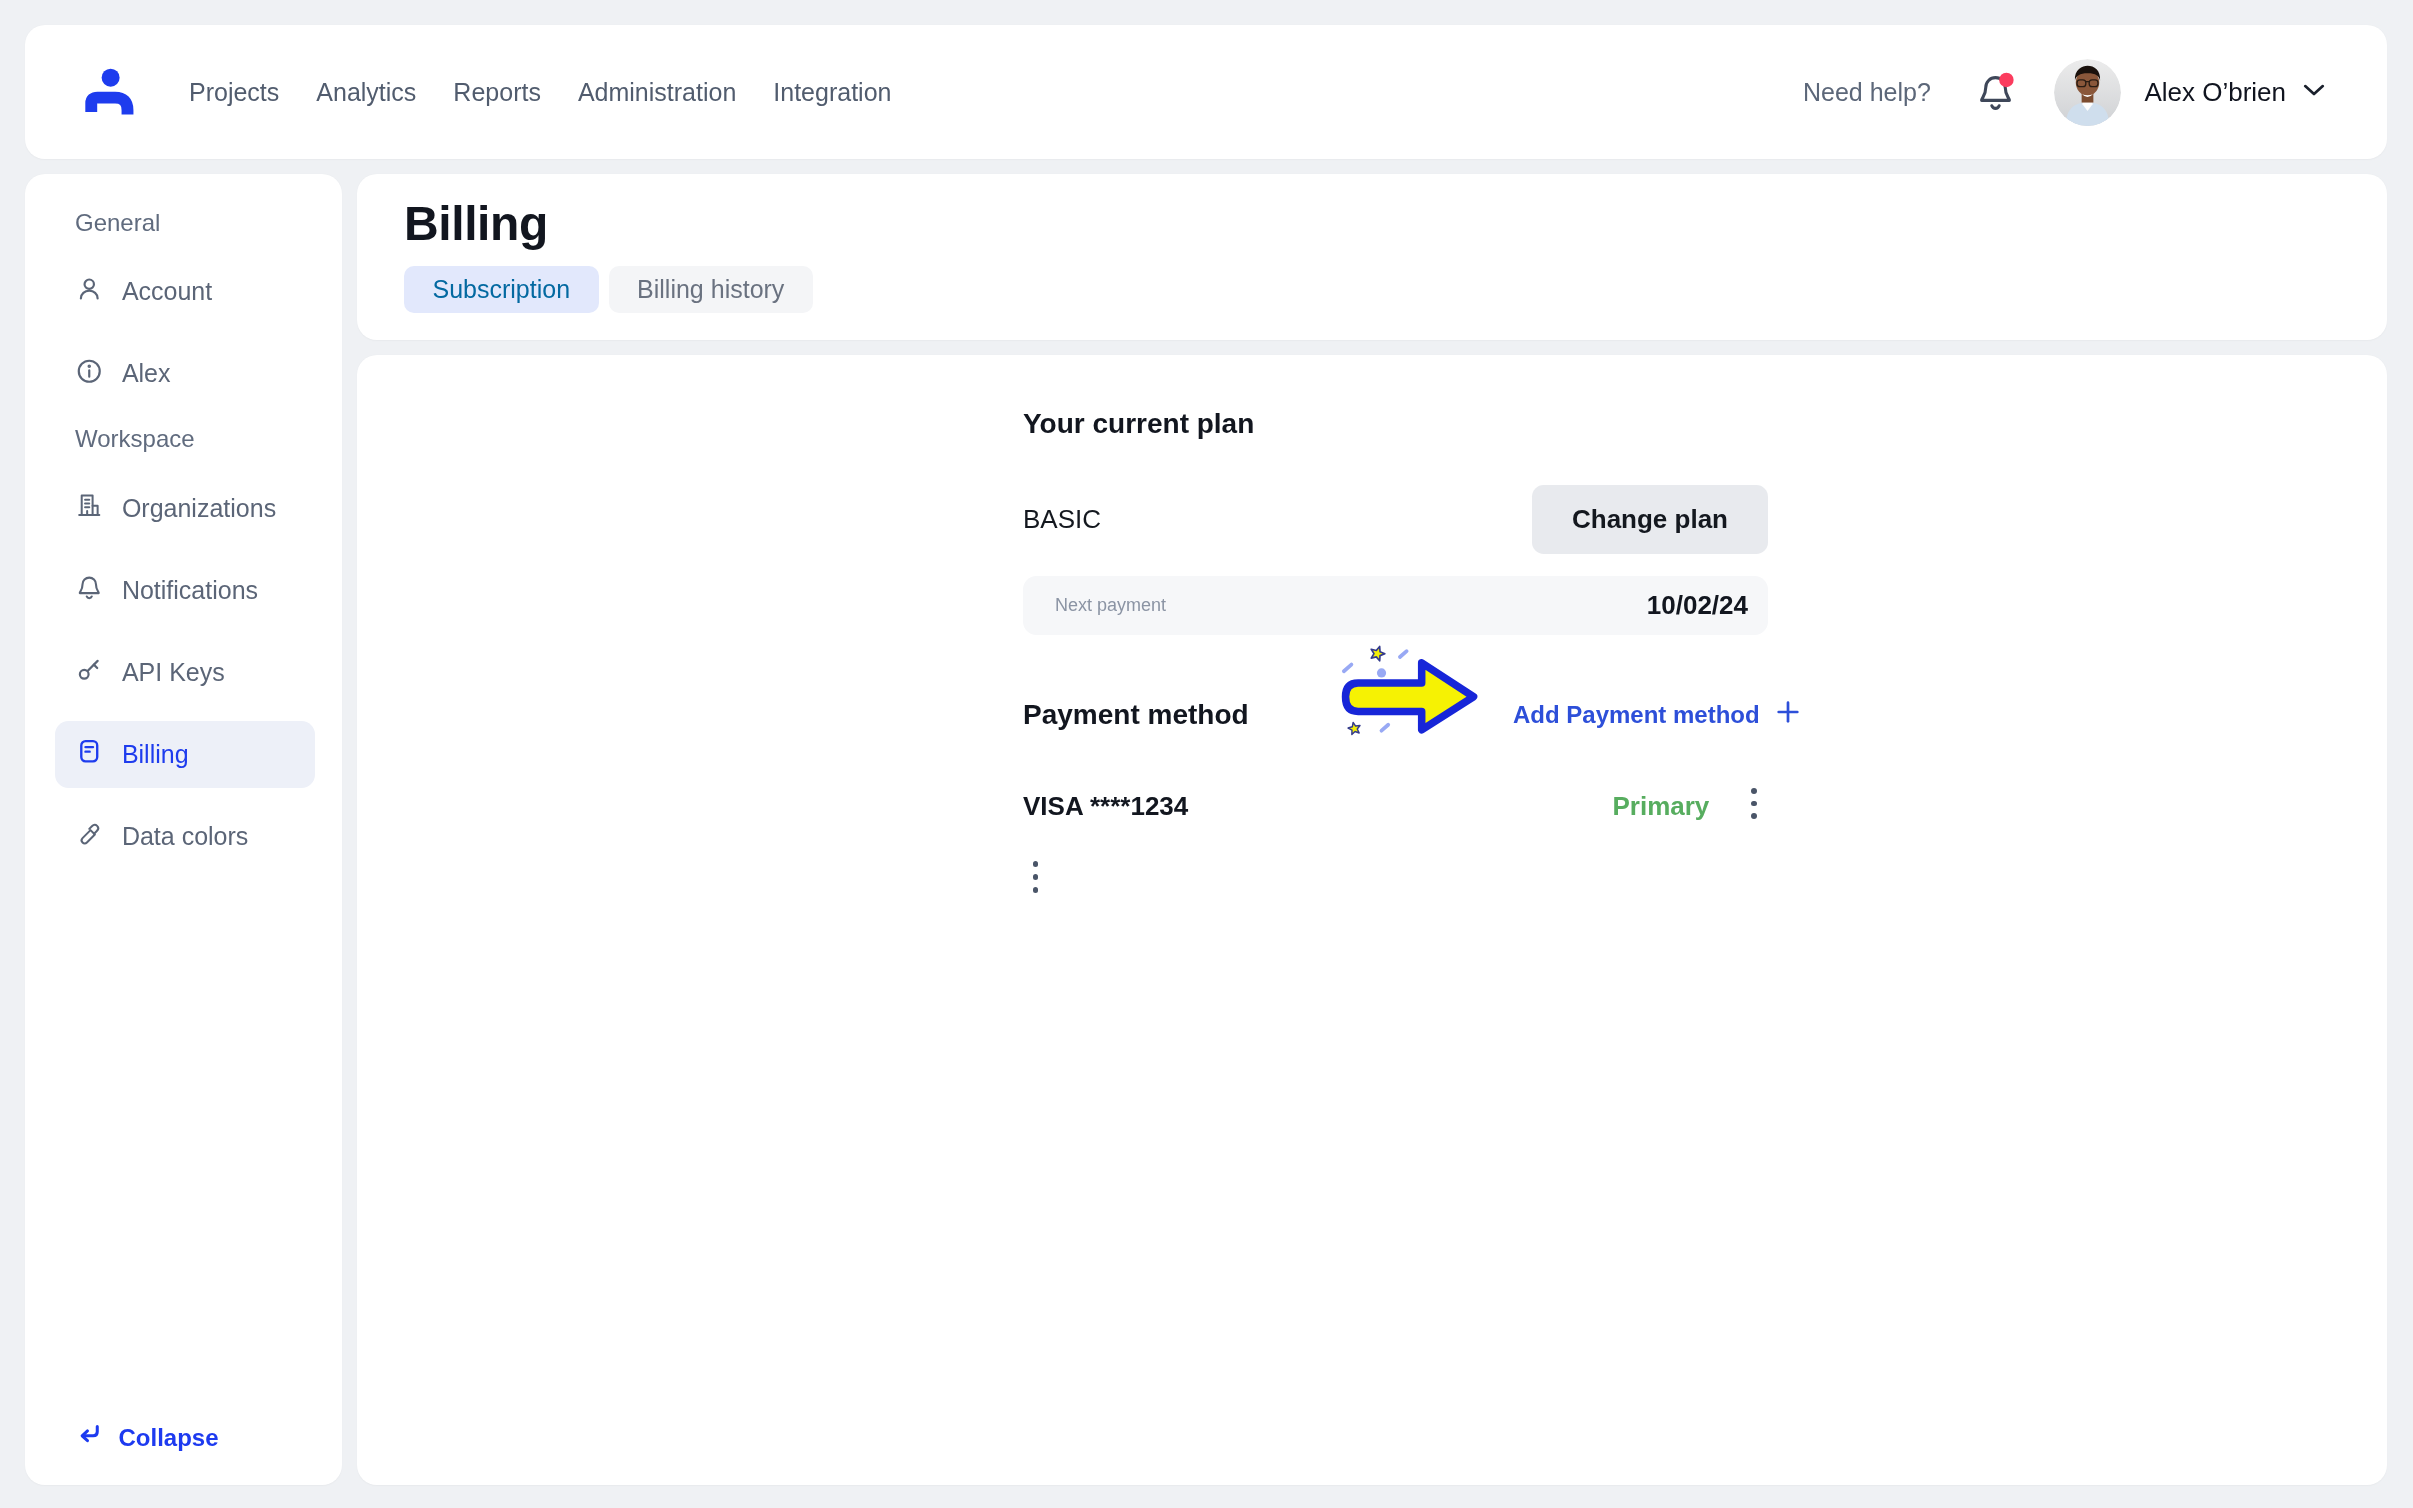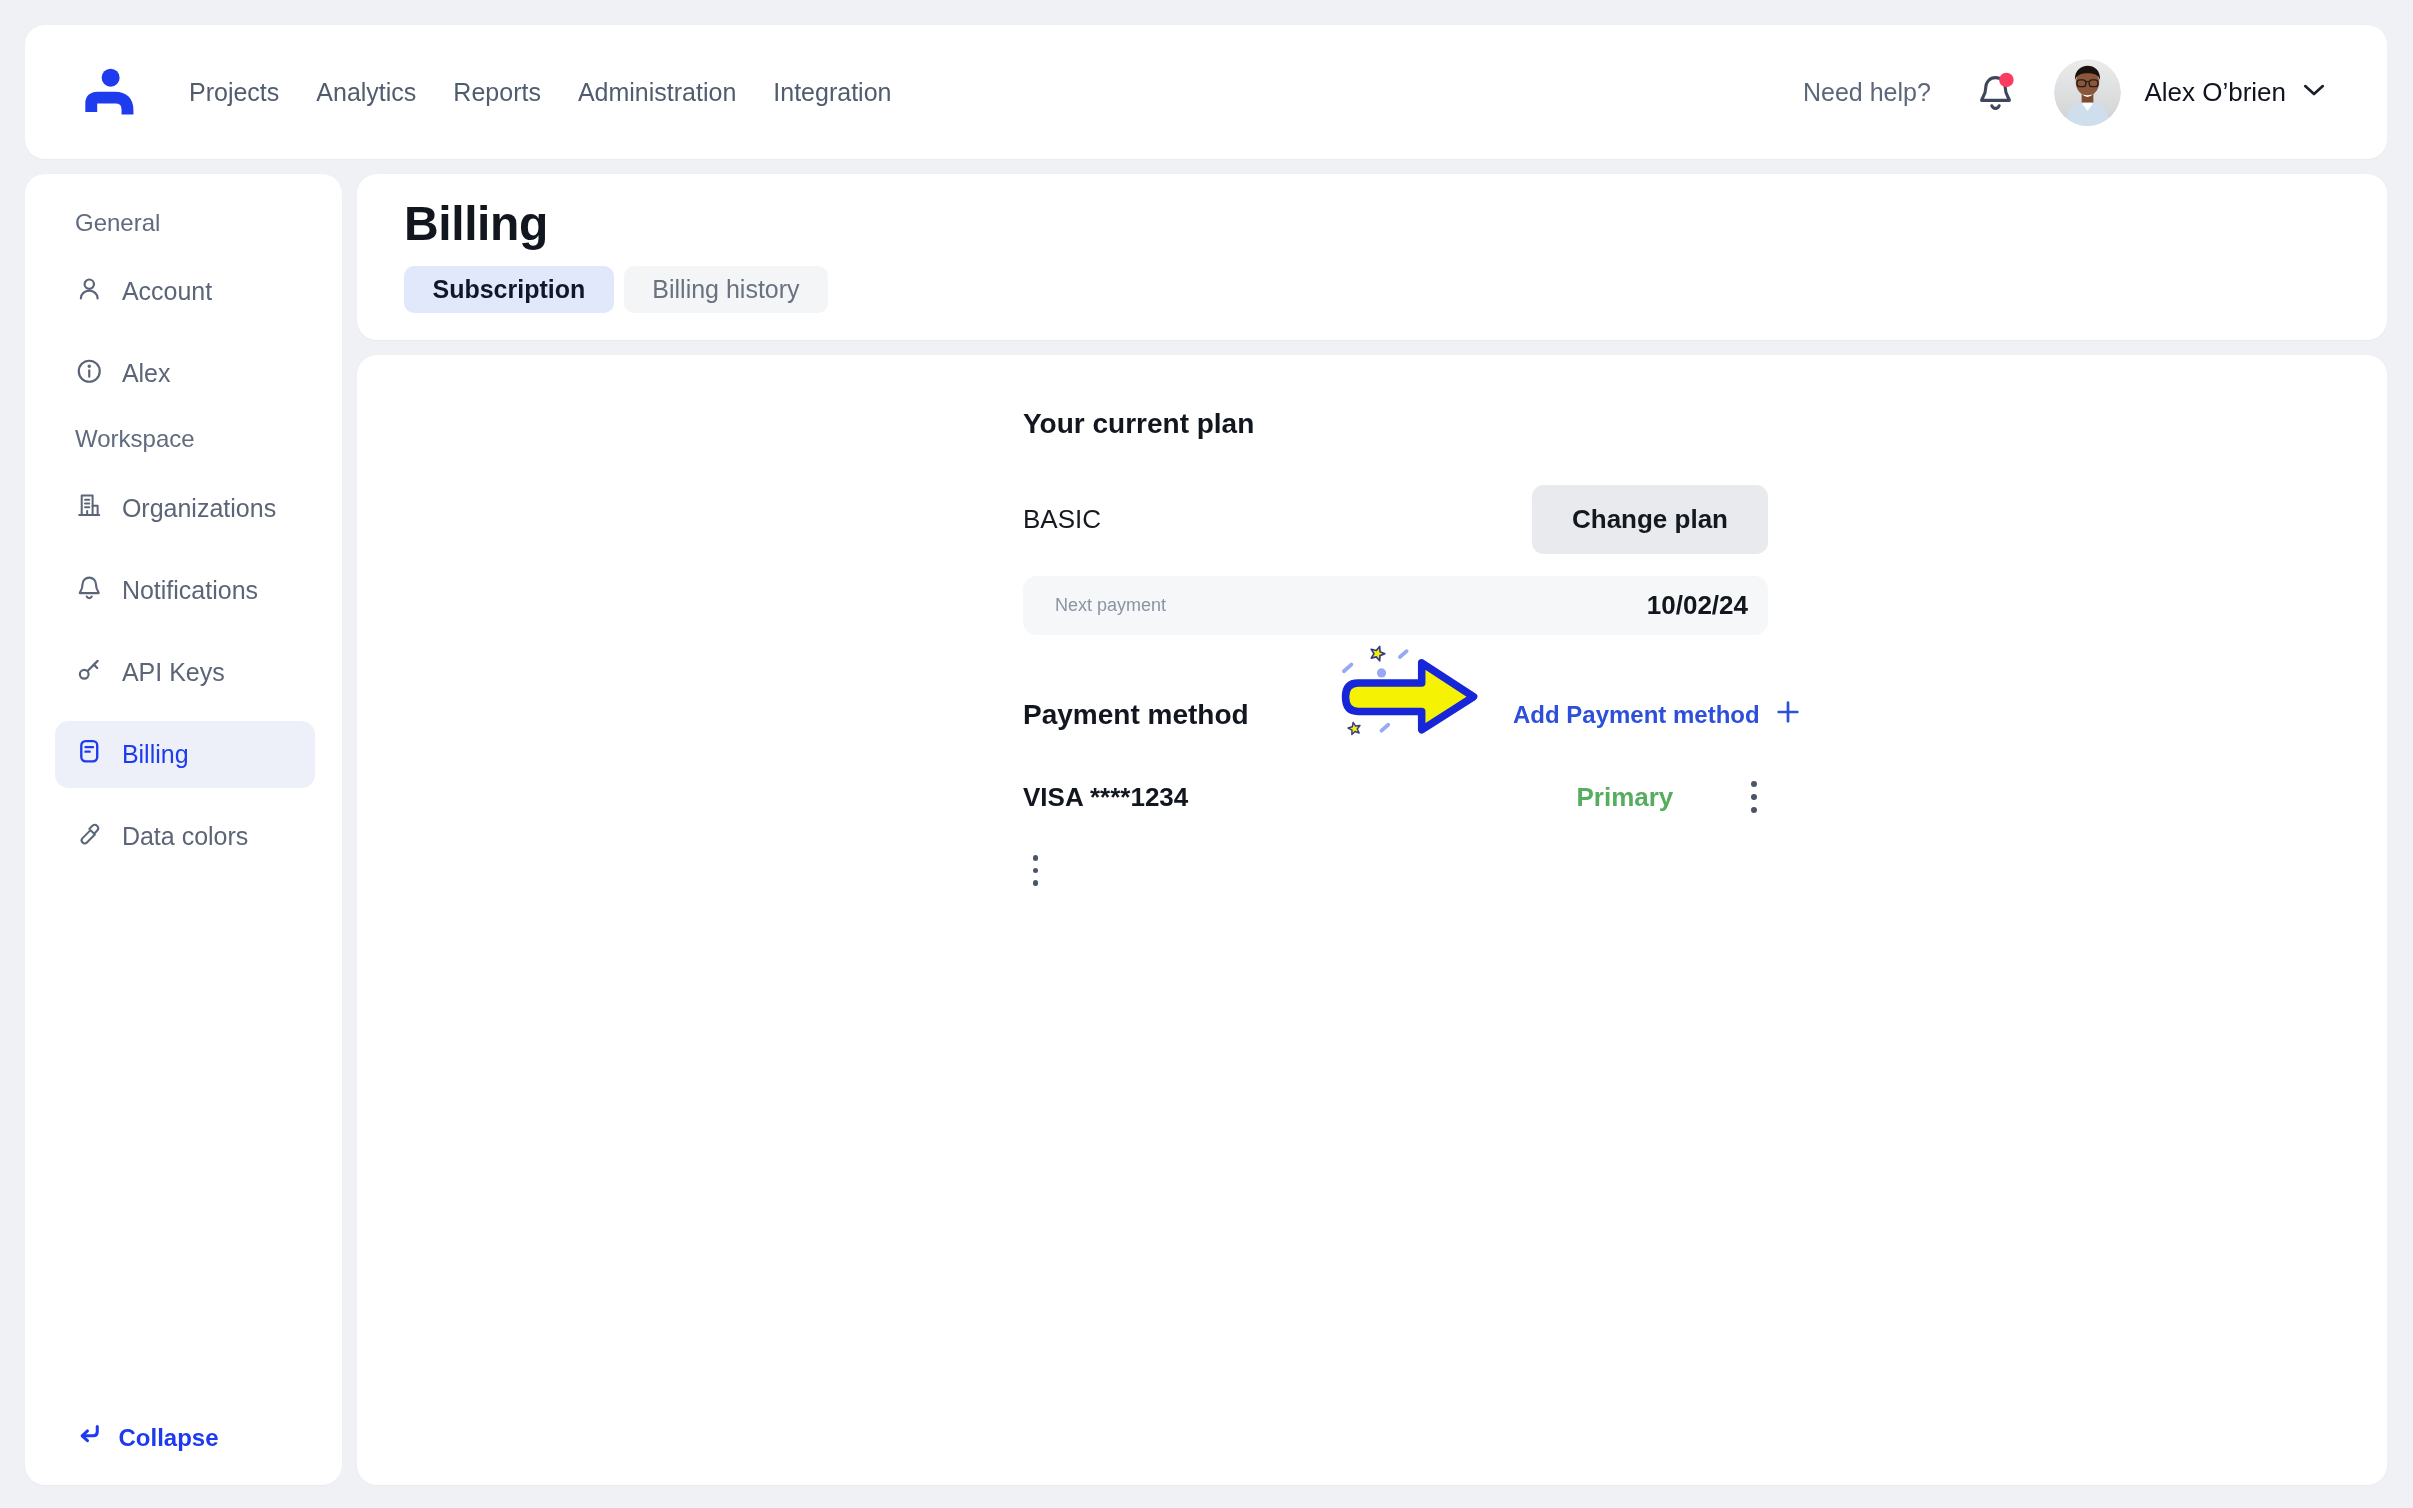--- a/index.html
+++ b/index.html
@@ -33,41 +33,41 @@
   .nav-item { height:67px; margin:0 27px 15px 30px; padding:0 20px; border-radius:13.4px; display:flex; align-items:center; gap:18.4px; font-size:25px; color:#5b6577; cursor:pointer; }
   .nav-item svg { flex:0 0 auto; }
   .nav-item.active { background:#edf0f8; color:#1e3cee; font-weight:500; }
   .collapse-btn { position:absolute; left:50px; bottom:32px; display:flex; align-items:center; gap:15px; color:#1d3af0; font-weight:700; font-size:24px; background:none; border:none; cursor:pointer; font-family:inherit; }
 
   
   #title-card { left:357px; top:174px; width:2030px; height:166px; padding:22px 0 0 47px; }
   #title-card h1 { font-size:48px; font-weight:700; color:#12161f; letter-spacing:-0.4px; margin-bottom:15px; }
   .tabs { display:flex; gap:10px; }
   .tab { height:47px; line-height:47px; padding:0 28.5px; border-radius:10px; font-size:25px; cursor:pointer; }
-  .tab.active { background:#e2e8fc; color:#0f172a; font-weight:700; }
+  .tab.active { background:#e2e8fc; color:#0369a1; font-weight:400; }
   .tab.inactive { background:#f4f5f7; color:#6a7280; font-weight:500; }
 
   
   #content-card { left:357px; top:355px; width:2030px; height:1130px; }
   .content-col { position:absolute; left:666px; top:0; width:745px; }
   .h2 { font-size:28px; font-weight:700; color:#12161f; }
   .heading-current { margin-top:52px; height:34px; line-height:34px; }
   .plan-row { margin-top:44px; height:69px; display:flex; justify-content:space-between; align-items:center; }
   .plan-name { font-size:26px; font-weight:500; color:#14181f; }
   .change-plan-btn { height:69px; padding:0 40px; background:#e8eaee; border:none; border-radius:11.7px; font-size:26px; font-weight:600; color:#14181f; font-family:inherit; cursor:pointer; }
   .next-payment { margin-top:22px; height:59px; background:#f6f7f9; border-radius:13.4px; display:flex; justify-content:space-between; align-items:center; padding:0 20px 0 32px; }
   .next-payment .label { font-size:18px; color:#8b94a4; }
   .next-payment .value { font-size:26px; font-weight:700; color:#12161f; }
 
   .pm-header { position:relative; margin-top:42px; height:75px; }
   .pm-header .h2 { position:absolute; left:0; top:50%; transform:translateY(-50%); }
   .arrow-annot { position:absolute; left:315px; top:-32px; width:159px; height:101px; pointer-events:none; }
   .add-link { position:absolute; left:490px; top:50%; transform:translateY(-50%); display:flex; align-items:center; gap:17px; color:#2d4fd9; font-weight:700; font-size:24px; background:none; border:none; cursor:pointer; font-family:inherit; white-space:nowrap; }
 
-  .pay-row { height:50px; display:flex; align-items:center;gap:36px; }
+  .pay-row { height:50px; display:flex; align-items:flex-end; }
   .pay-row.first { margin-top:20px; }
   .pay-row.second { margin-top:23.5px; }
   .pay-name { font-size:26px; font-weight:600; color:#12161f; flex:1; }
   .badge-primary { font-size:26px; font-weight:600; color:#57ad5f; margin-right:32px; }
   .kebab { width:25px; height:37px; display:flex; flex-direction:column; align-items:center; justify-content:center; gap:6.7px; background:none; border:none; cursor:pointer; margin-right:1.7px; }
   .kebab i { width:5.9px; height:5.9px; border-radius:50%; background:#4a5568; display:block; }
 </style>
 </head>
 <body>
 

